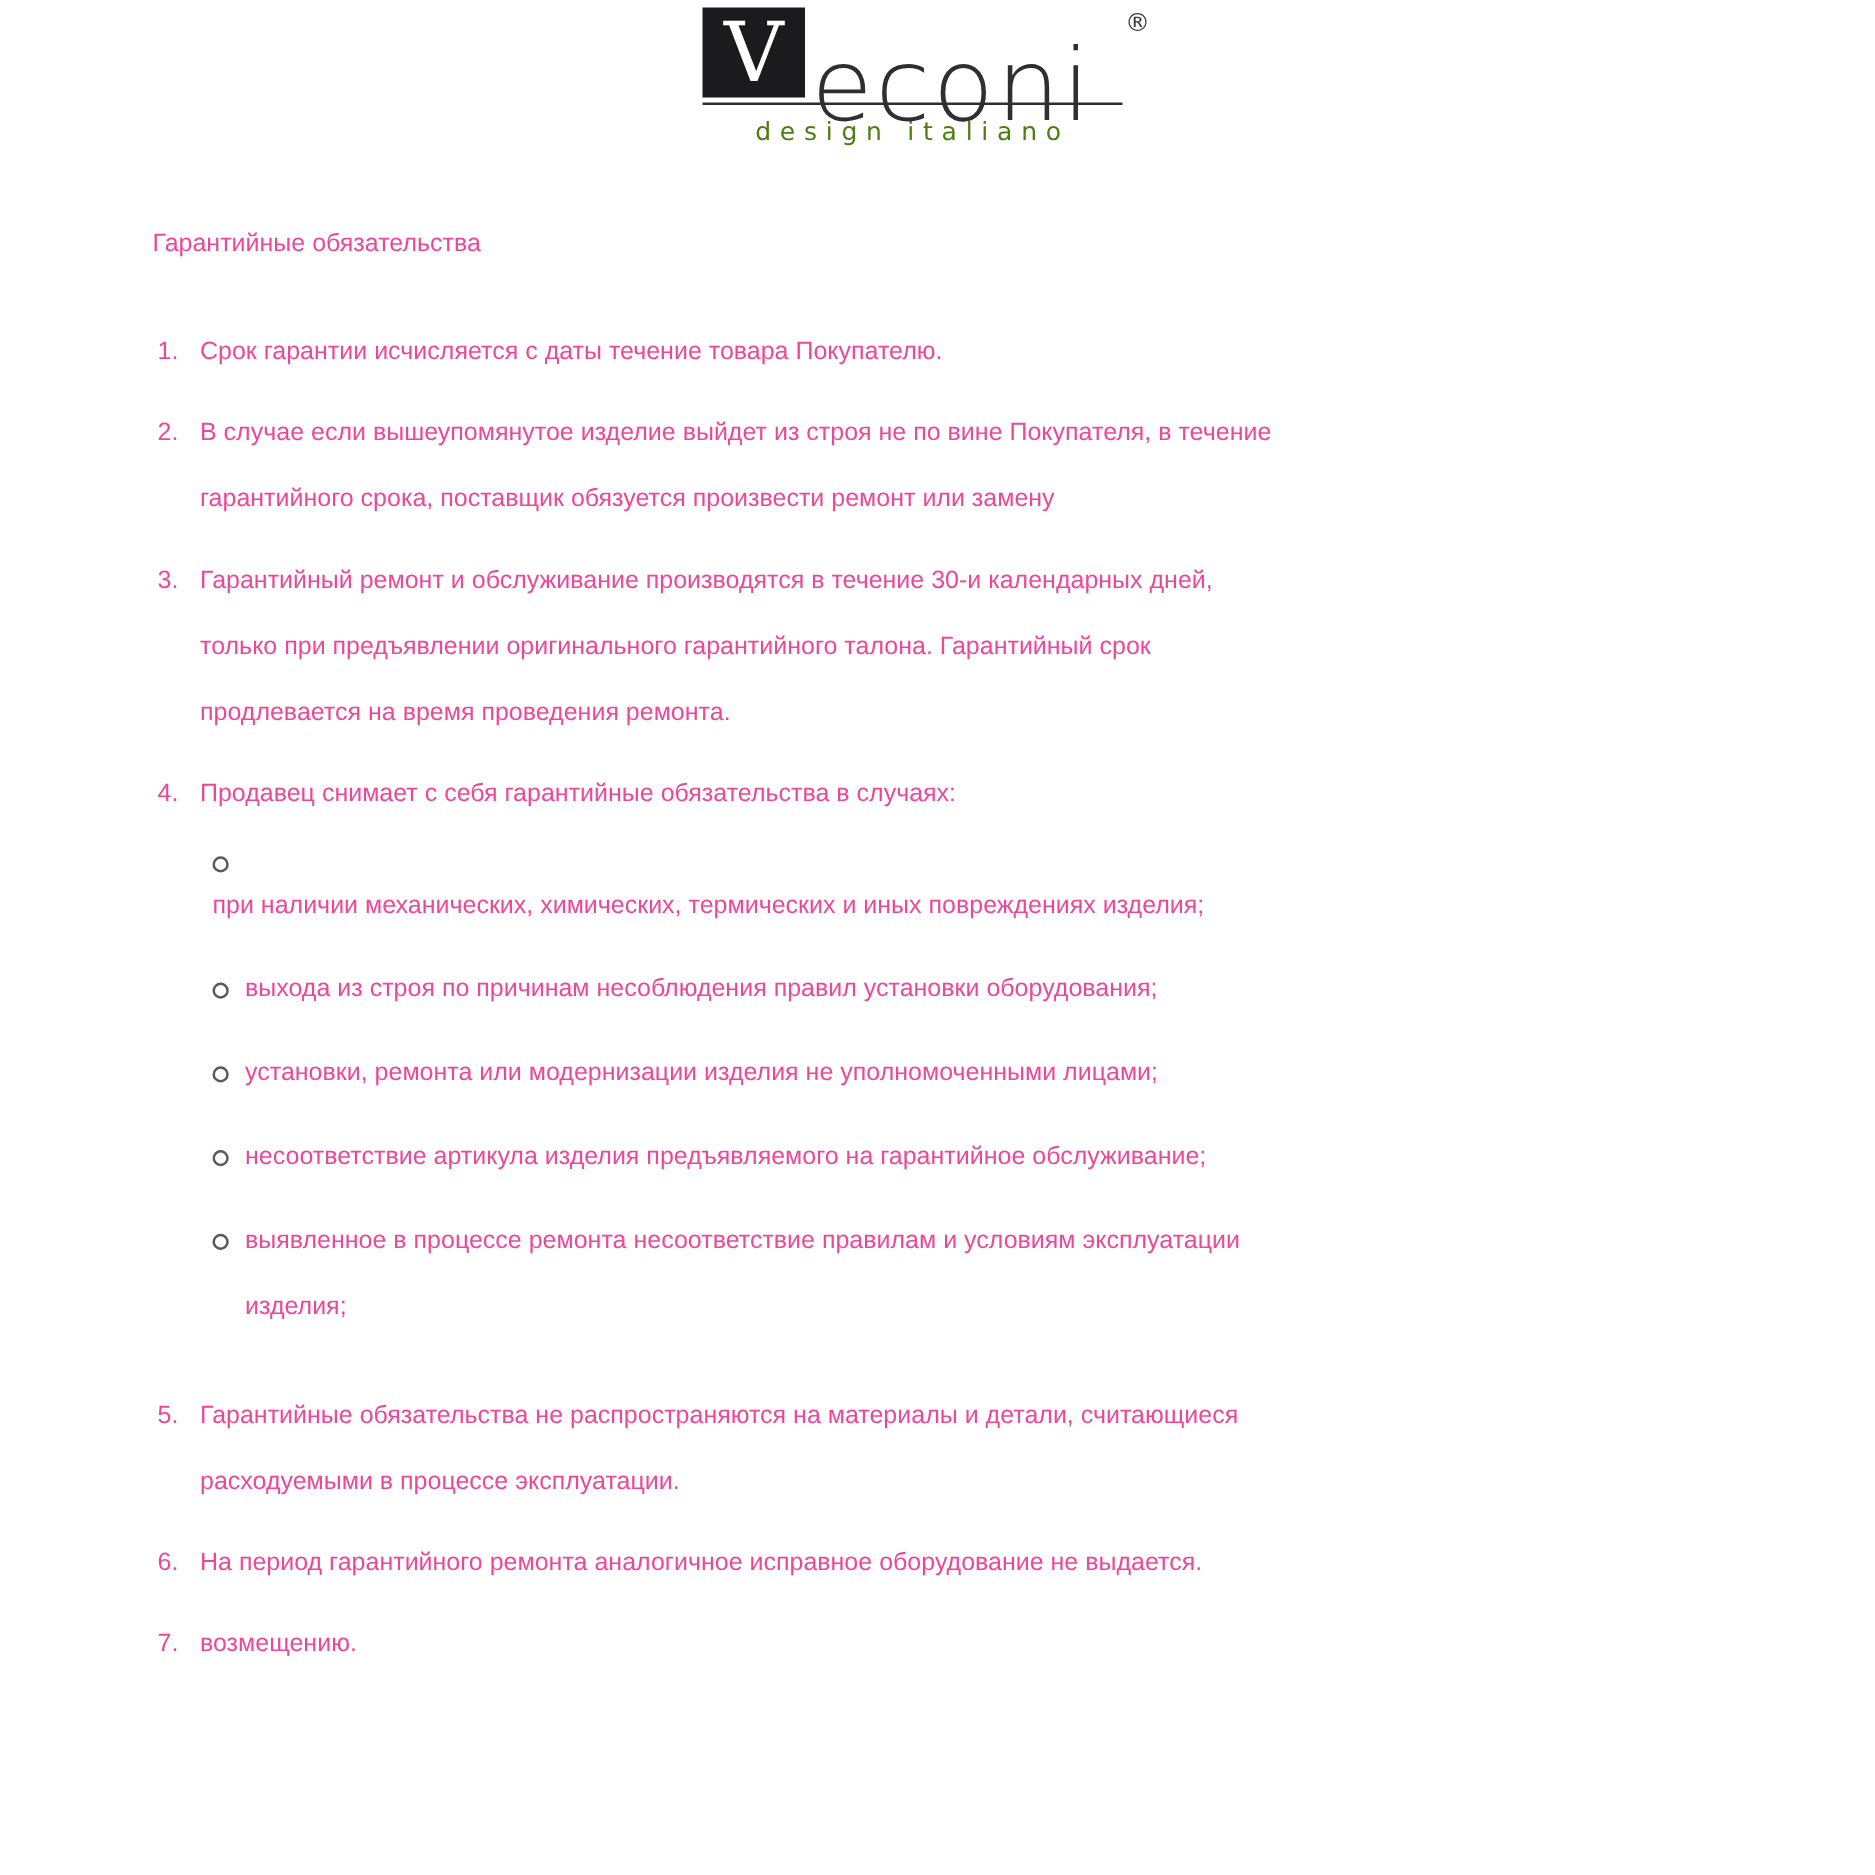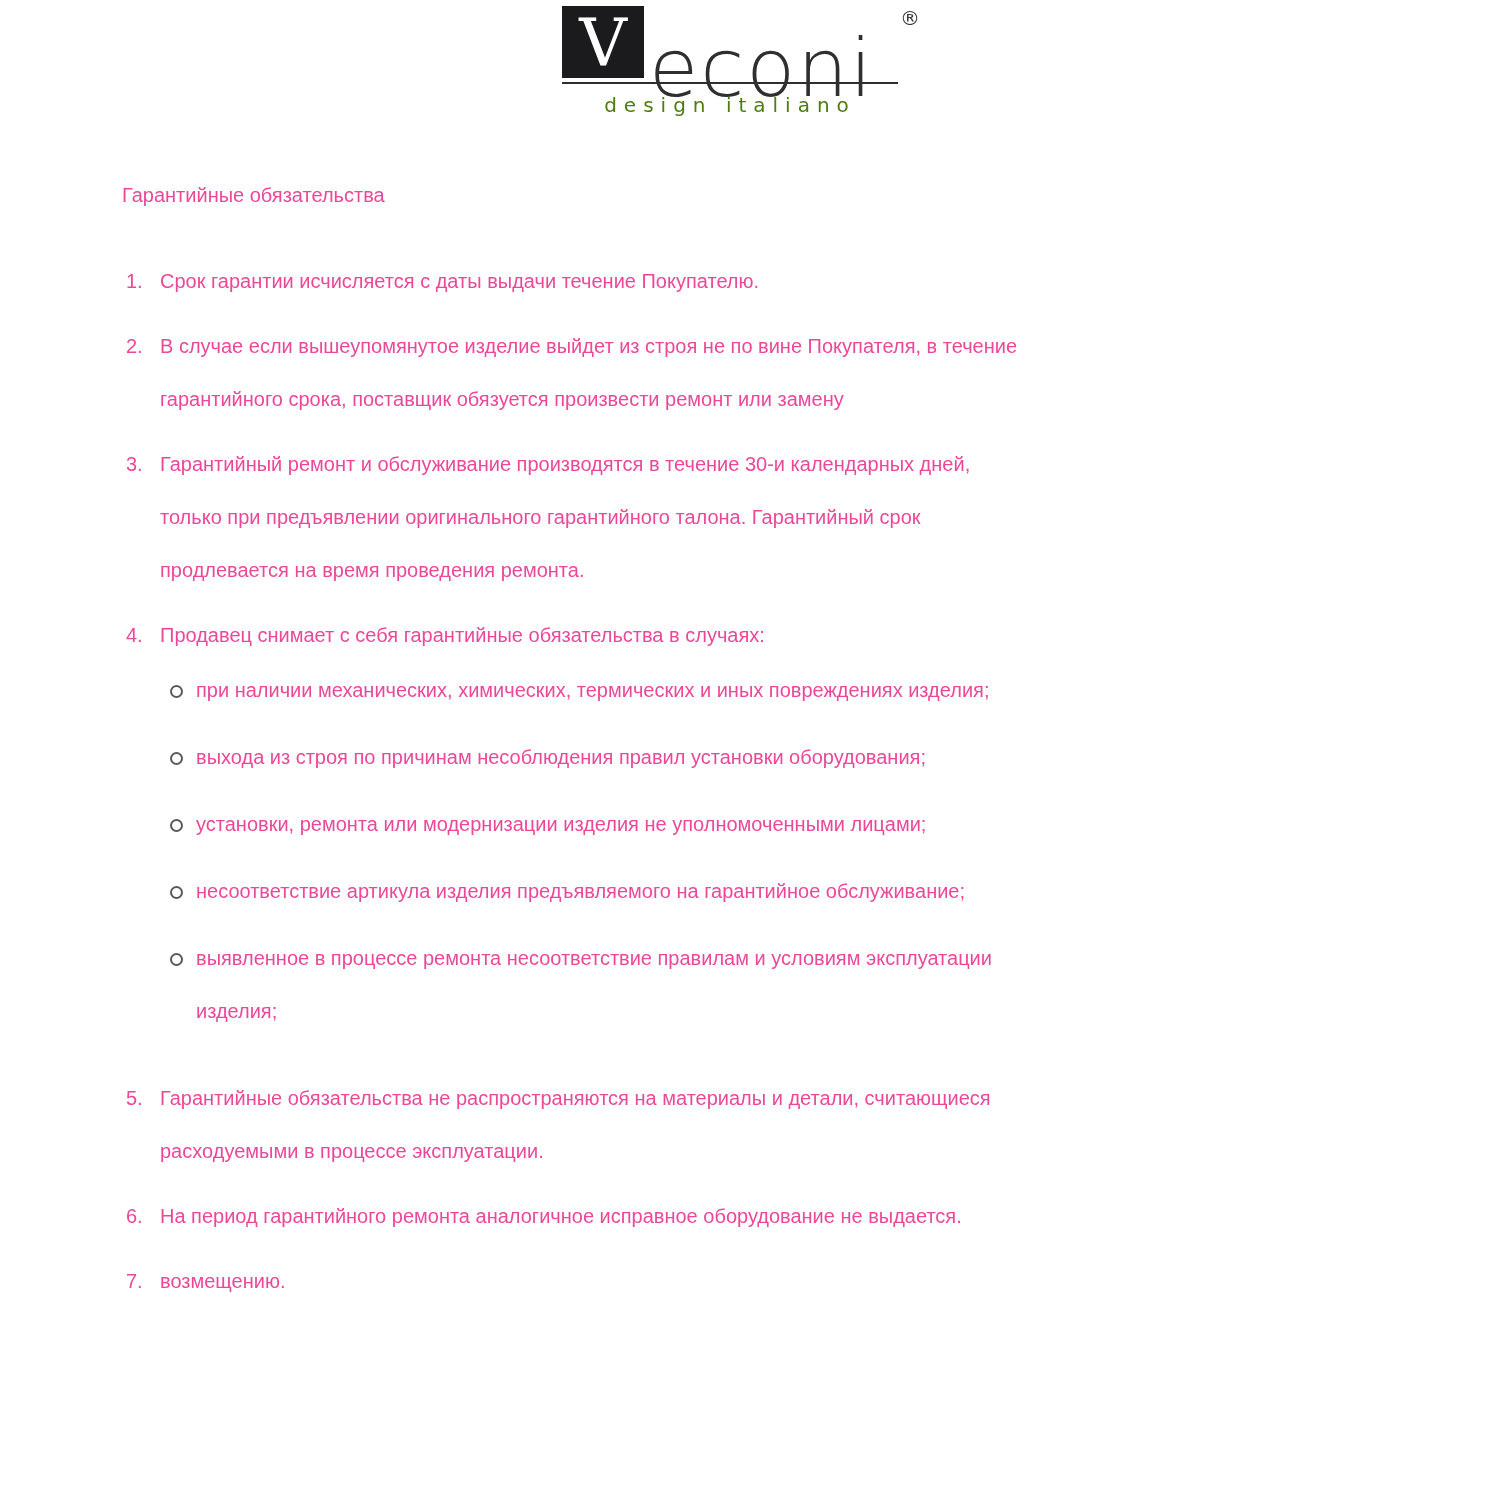--- a/index.html
+++ b/index.html
@@ -111,20 +111,21 @@
   .sub-list {
     margin-top: 0;
   }
   .sub-item {
     display: flex;
     padding-left: 44px;
     margin-top: 14px;
   }
   .sub-item:first-child {
     margin-top: 2px;
+    flex-direction: column;
   }
   .sub-list + .item {
     margin-top: 34px;
   }
   .bullet {
     width: 9px;
     height: 9px;
     border: 2px solid #5a5a5e;
     border-radius: 50%;
     margin: 21px 13px 0 0;
@@ -147,21 +148,21 @@
     <div class="logo-rule"></div>
     <div class="logo-tagline">design italiano</div>
   </div>
 
   <div class="doc">
     <div class="title">Гарантийные обязательства</div>
     <div class="items" id="items-root">
         <div class="item">
           <div class="num">1.</div>
           <div class="content">
-            <div class="line">Срок гарантии исчисляется с даты выдачи течение Покупателю.</div>
+            <div class="line">Срок гарантии исчисляется с даты течение товара Покупателю.</div>
           </div>
         </div>
         <div class="item">
           <div class="num">2.</div>
           <div class="content">
             <div class="line">В случае если вышеупомянутое изделие выйдет из строя не по вине Покупателя, в течение</div>
             <div class="line">гарантийного срока, поставщик обязуется произвести ремонт или замену</div>
           </div>
         </div>
         <div class="item">

